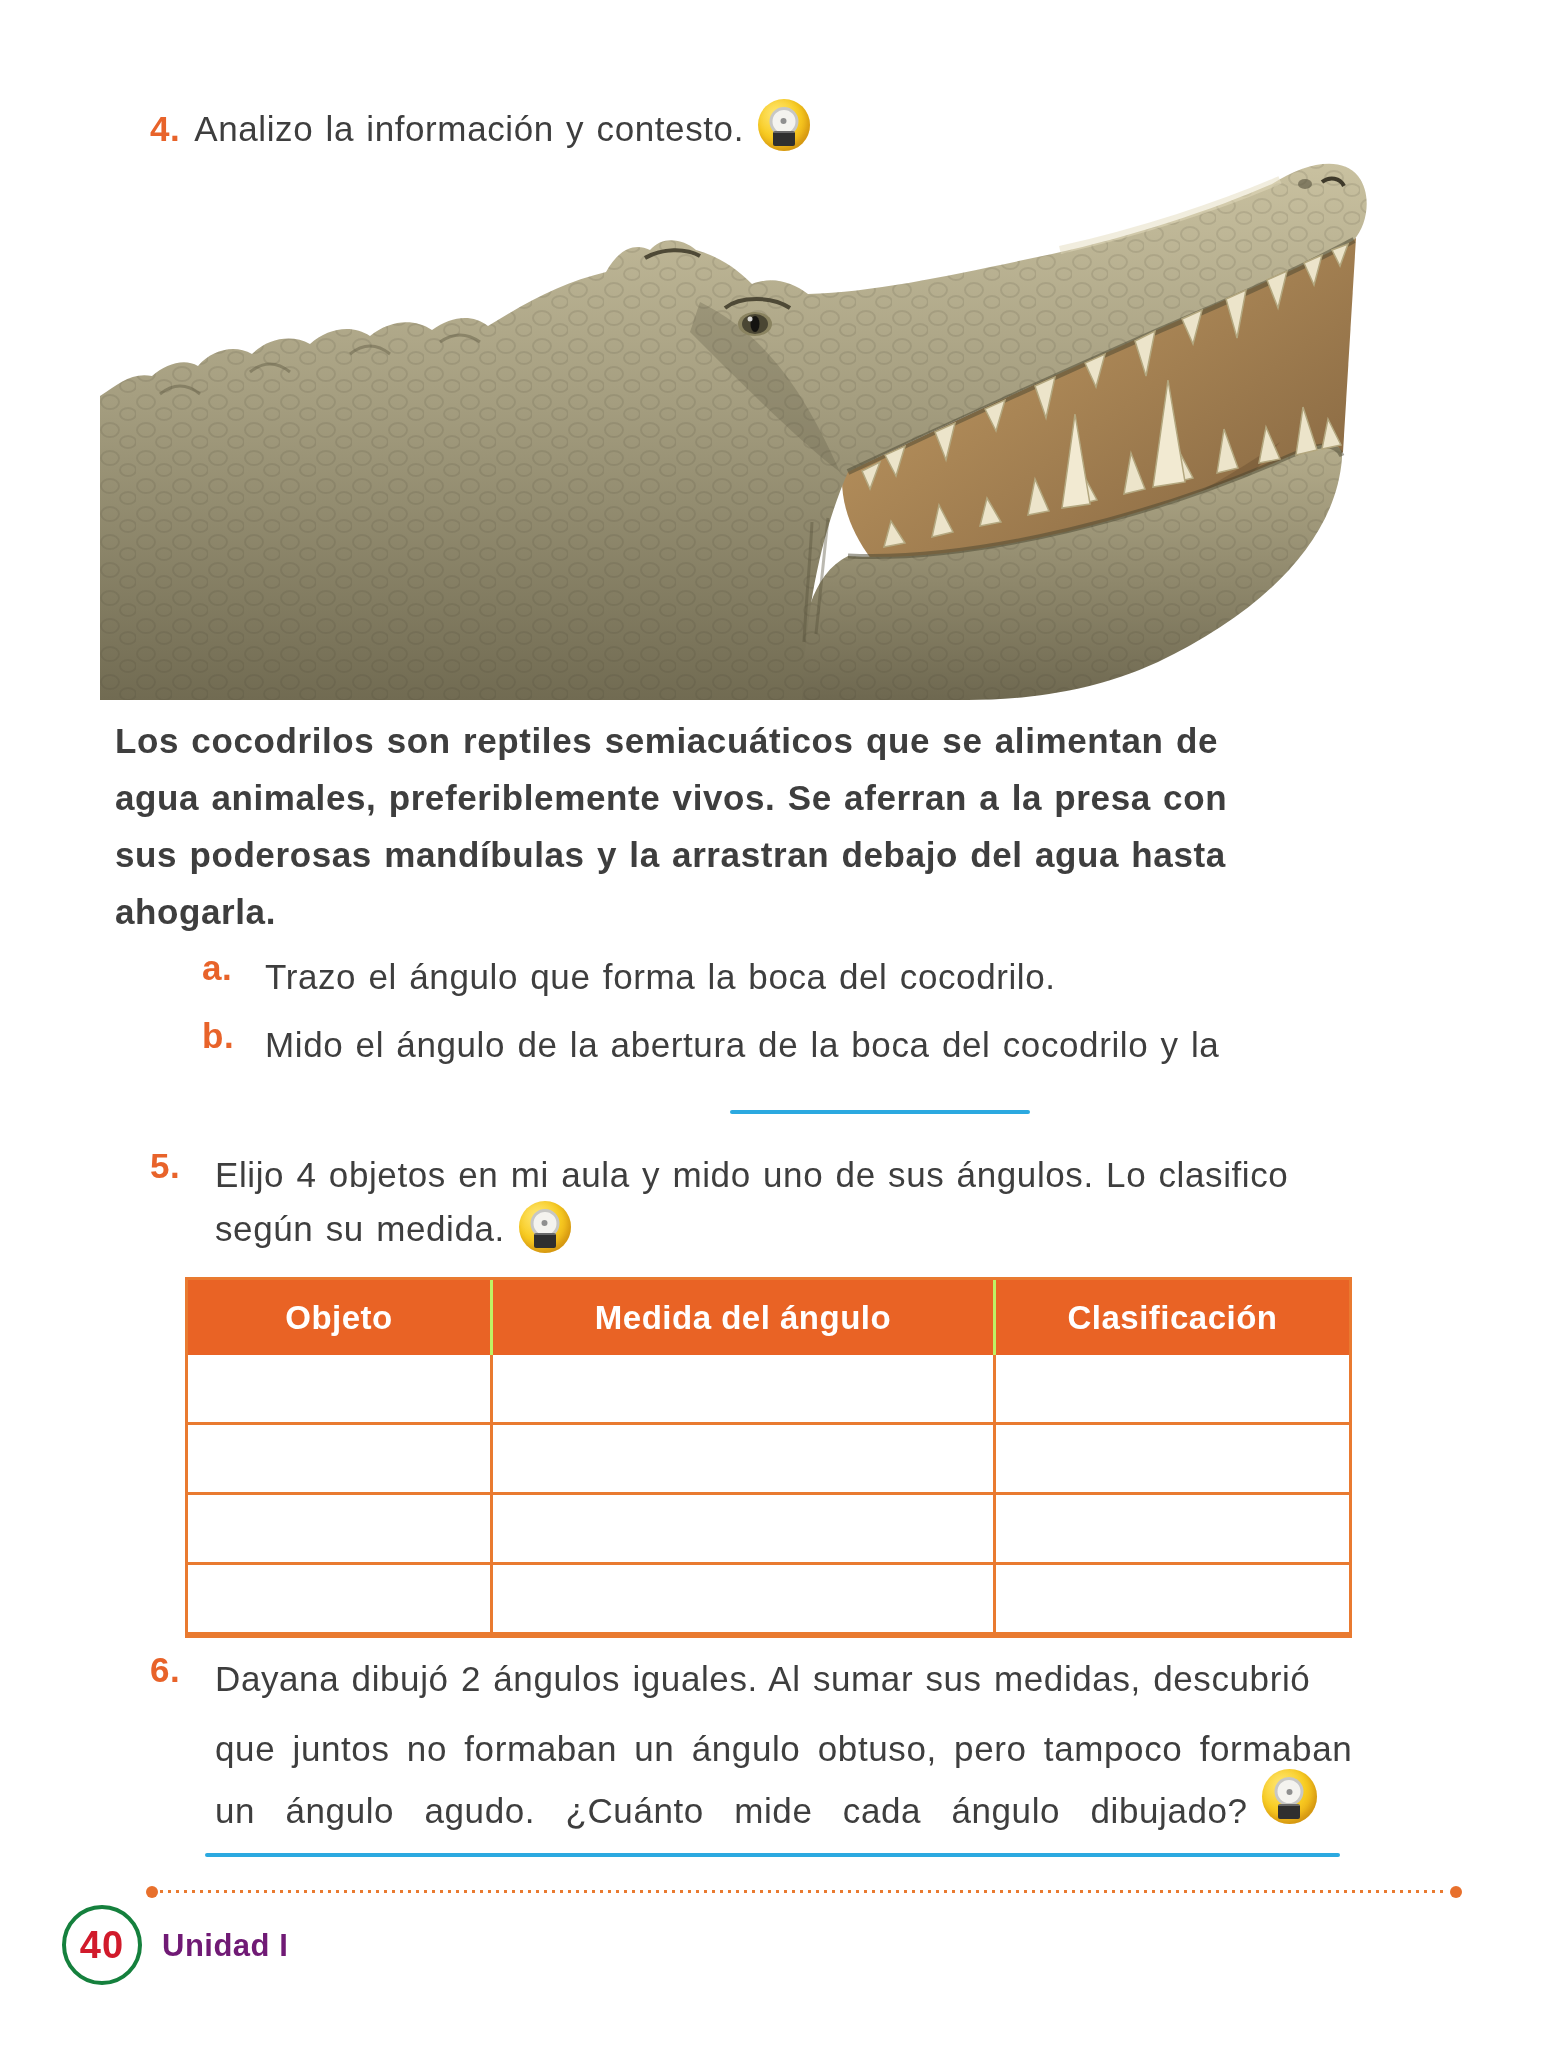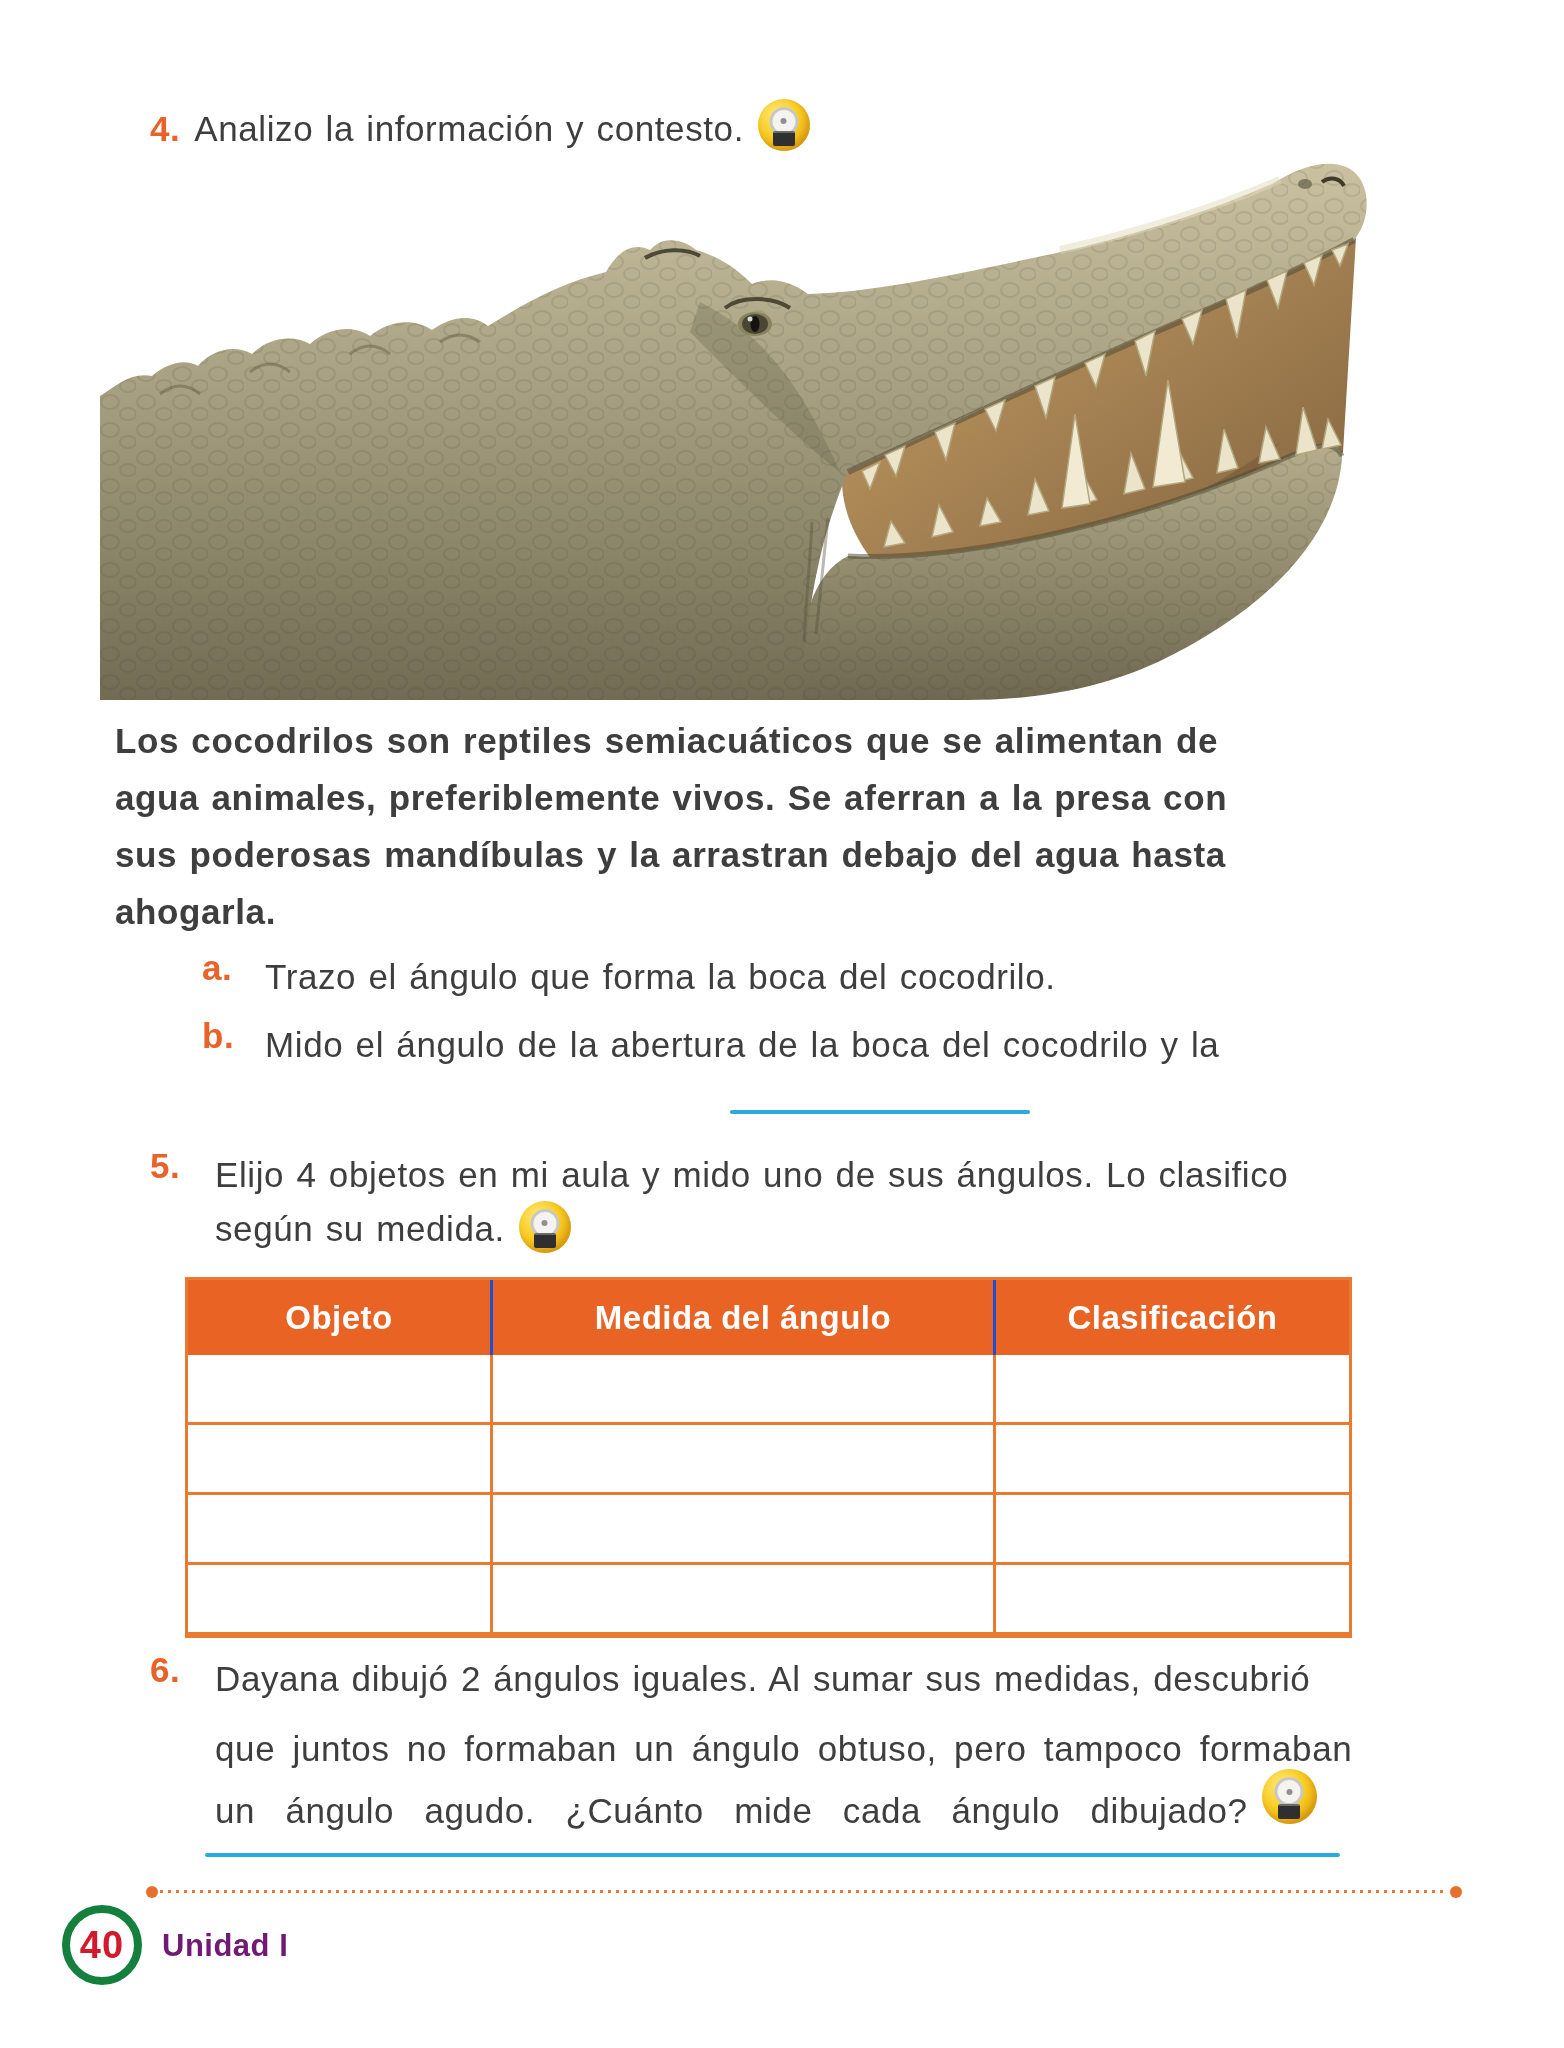--- a/index.html
+++ b/index.html
@@ -23,38 +23,38 @@
   .bulb-base{position:absolute;left:50%;bottom:5px;transform:translateX(-50%);width:22px;height:13px;
     background:#2f2f2f;border-radius:2px;border-top:2px solid #6a6a6a;}
 
   
   .answer-line{position:absolute;height:4px;background:#2ba9e0;border-radius:2px;}
 
   
   .act-table{position:absolute;left:185px;top:1277px;width:1167px;border:3px solid #e97a30;border-bottom-width:6px;box-sizing:border-box;}
   .t-head{display:grid;grid-template-columns:305px 503px 1fr;background:#e96325;height:75px;}
   .t-head .t-hcell{display:flex;align-items:center;justify-content:center;color:#ffffff;font-weight:bold;
-    font-size:33px;letter-spacing:.5px;border-right:3px solid #1d4ed8;}
+    font-size:33px;letter-spacing:.5px;border-right:3px solid #bef264;}
   .t-head .t-hcell:last-child{border-right:none;}
   .t-body .t-row{display:grid;grid-template-columns:305px 503px 1fr;height:67px;border-top:3px solid #e97a30;}
   .t-body .t-row:first-child{border-top:none;}
   .t-cell{border-right:3px solid #e97a30;background:#ffffff;}
   .t-cell:last-child{border-right:none;}
 
   
   .dotted-sep{position:absolute;left:150px;top:1886px;width:1308px;height:11px;}
   .dotted-sep .dots{position:absolute;left:10px;right:10px;top:4px;height:3px;
     background:repeating-linear-gradient(to right,#e97a30 0 3px,transparent 3px 8px);}
   .dotted-sep::before,.dotted-sep::after{content:"";position:absolute;top:0;width:12px;height:12px;border-radius:50%;background:#e8702c;}
   .dotted-sep::before{left:-4px;}
   .dotted-sep::after{right:-4px;}
 
   
   .page-badge{position:absolute;left:62px;top:1905px;width:80px;height:80px;box-sizing:border-box;
-    border:8px solid #15803d;border-radius:50%;display:flex;align-items:center;justify-content:center;
+    border:4px solid #15803d;border-radius:50%;display:flex;align-items:center;justify-content:center;
     color:#d11a2b;font-weight:bold;font-size:38px;letter-spacing:1px;background:#fff;}
   .unit-label{position:absolute;left:162px;top:1928px;color:#701a75;font-weight:bold;font-size:31px;letter-spacing:.5px;}
 
   .js2{word-spacing:7px;}
   .js3{word-spacing:20px;}
 </style>
 </head>
 <body>
 
 <div class="page">

